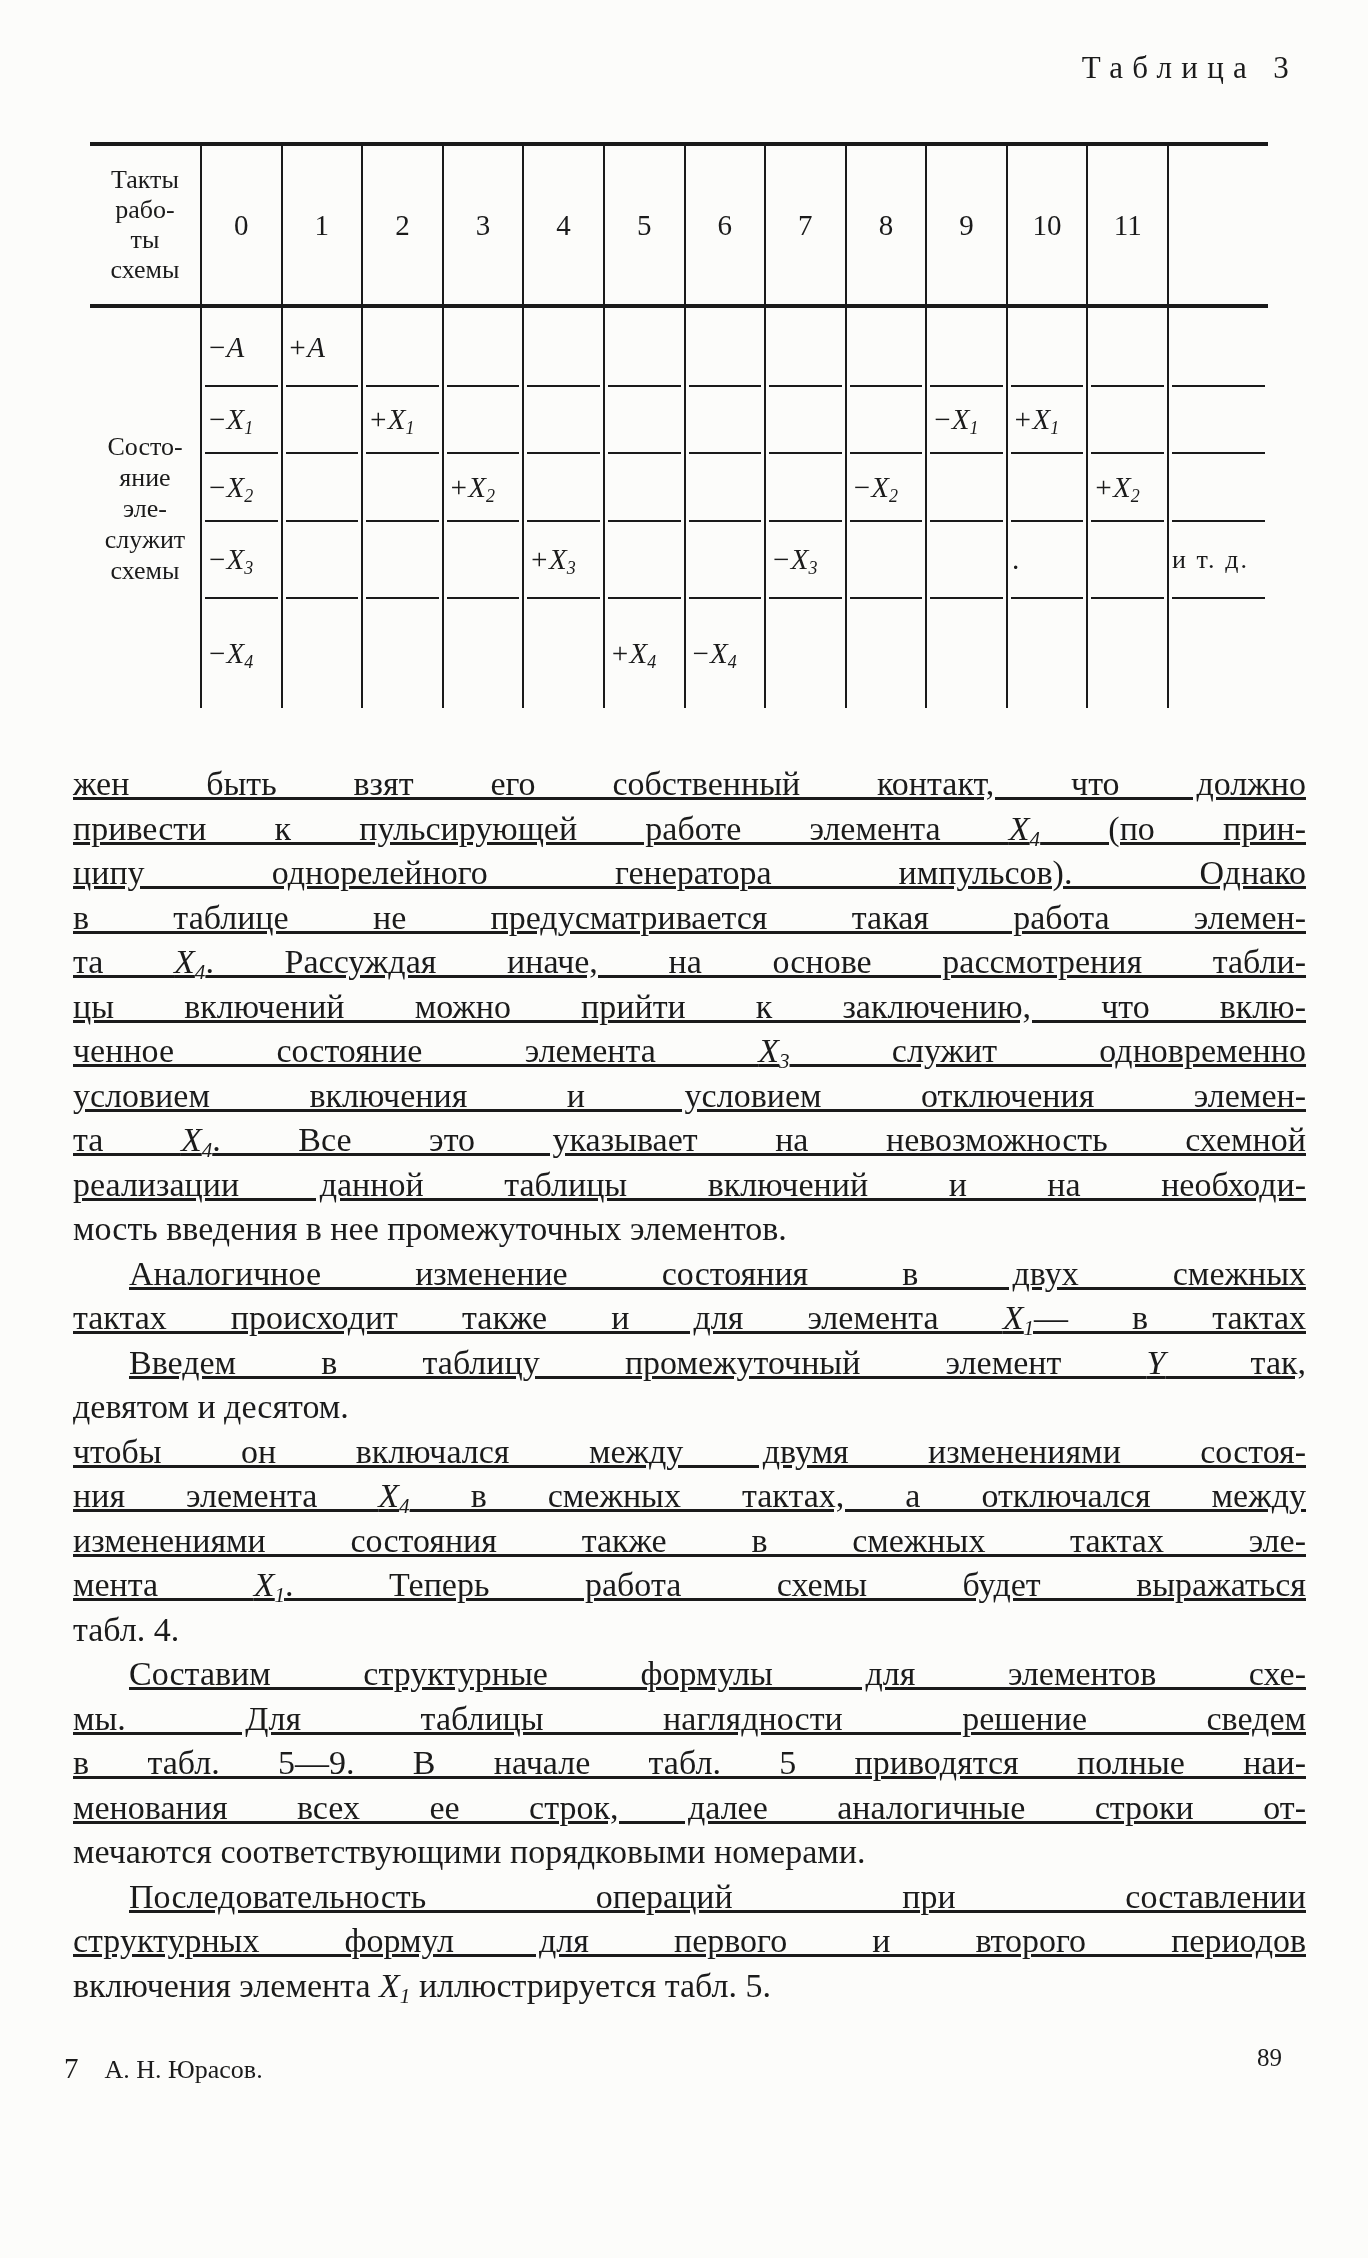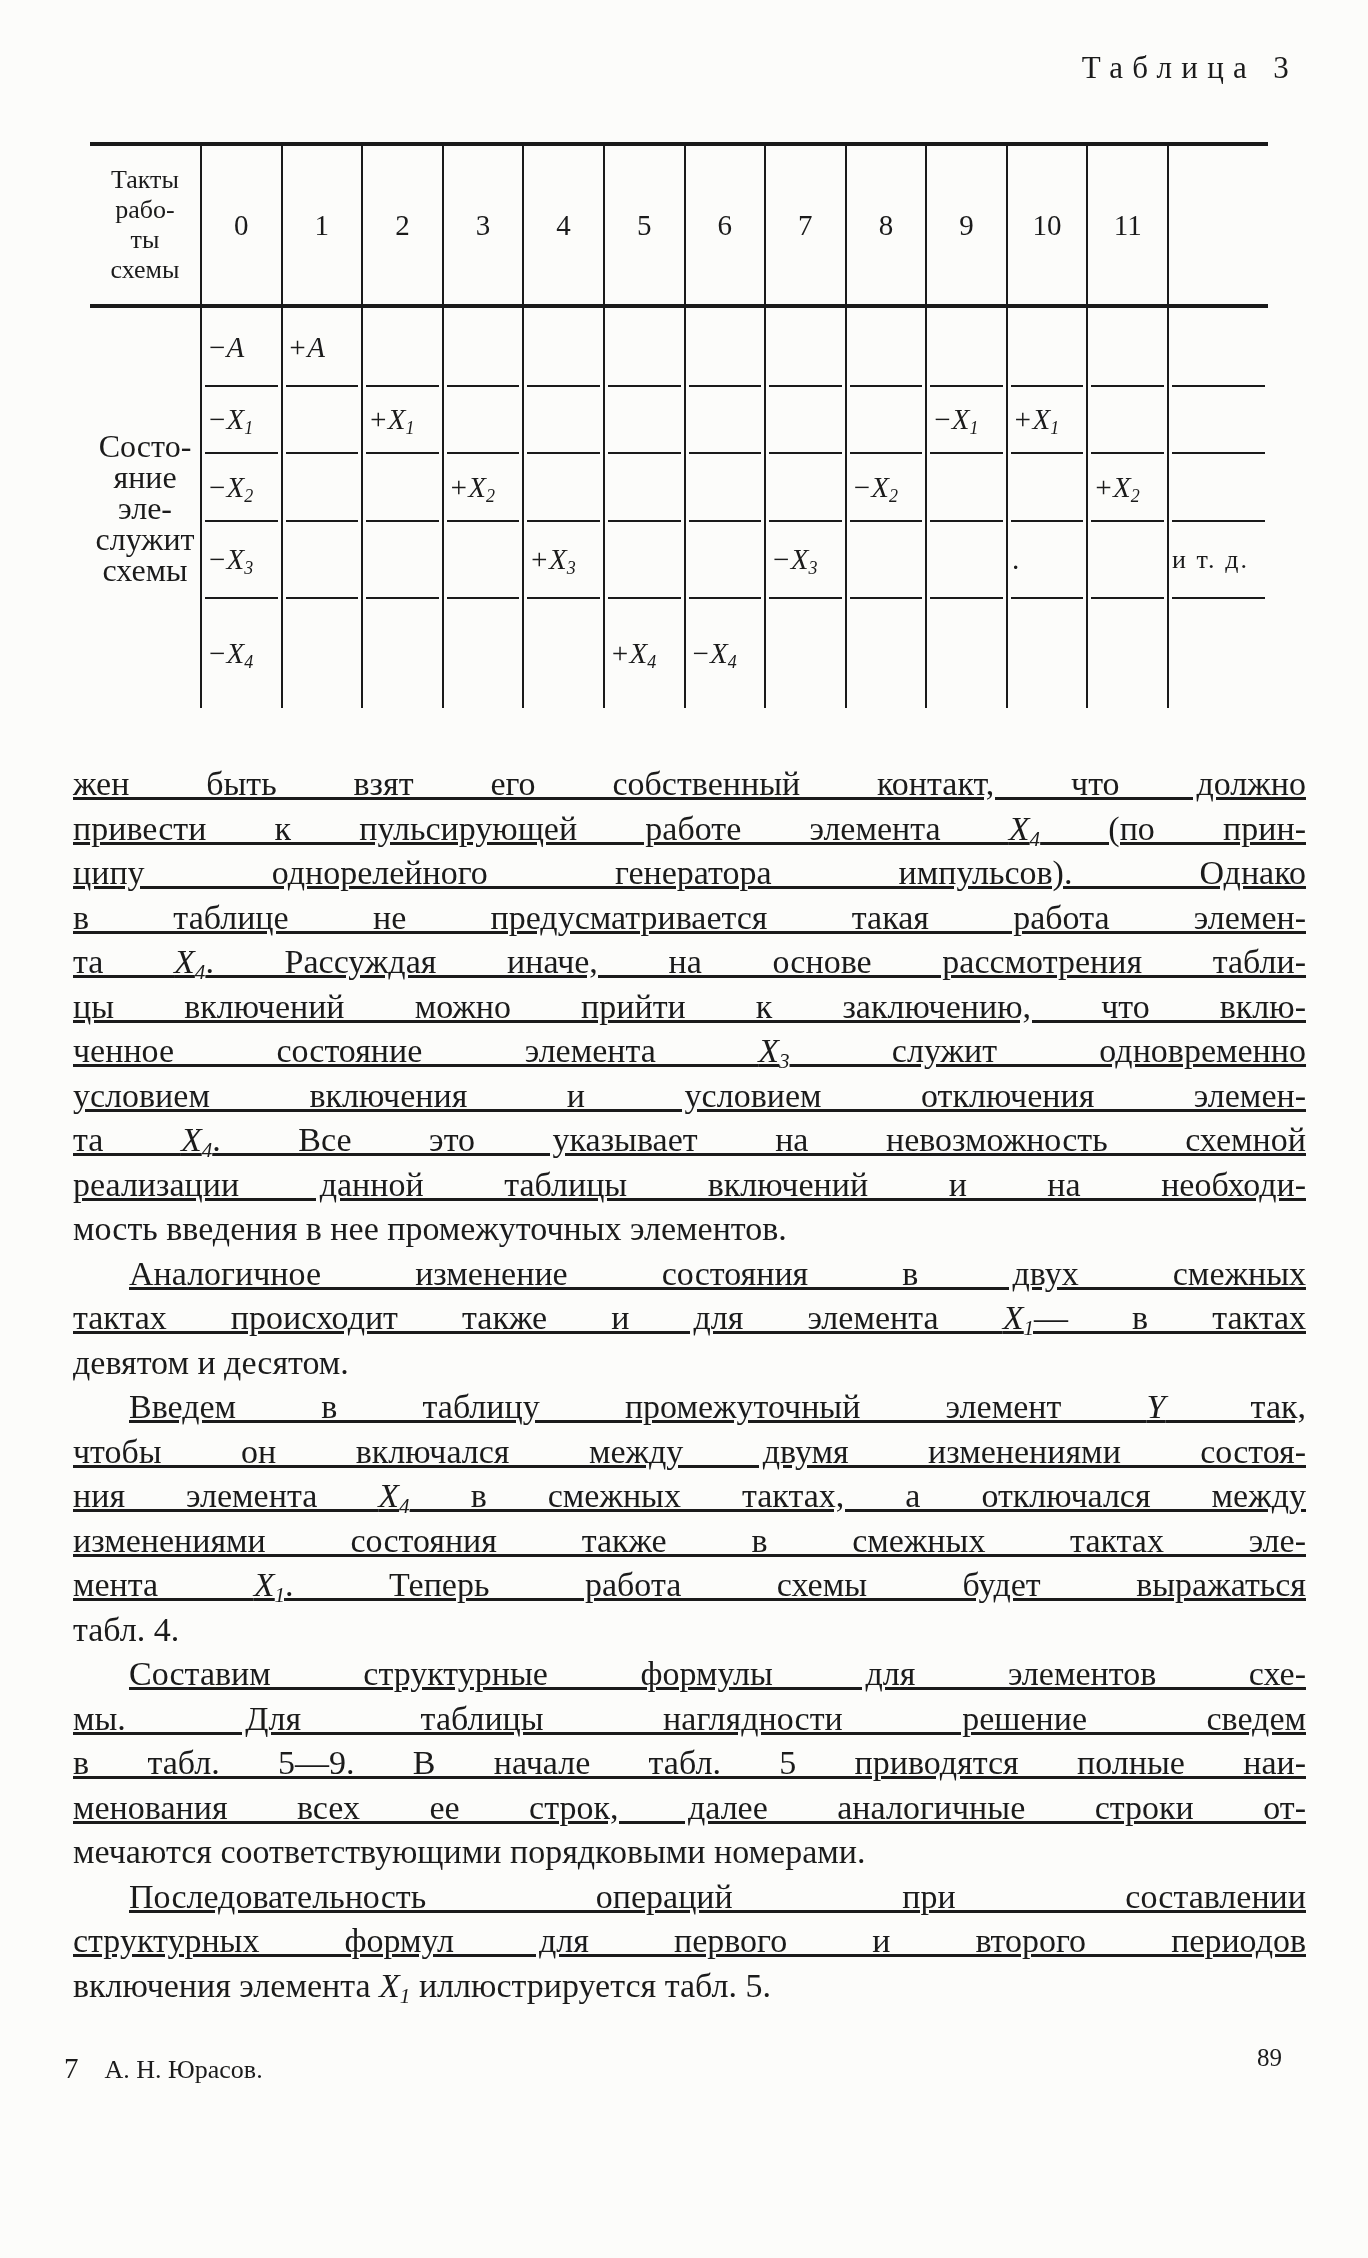--- a/index.html
+++ b/index.html
@@ -34,21 +34,21 @@
     font-size:29px;
   }
   .bodygrid{
     display:grid;
     grid-template-columns:110px repeat(12,1fr) 101px;
     grid-template-rows:78px 67px 68px 77px 110px;
   }
   .glabel{
     grid-column:1;grid-row:1 / span 5;
     display:flex;flex-direction:column;justify-content:center;align-items:center;
-    font-size:32px;line-height:31px;text-align:center;
+    font-size:26px;line-height:31px;text-align:center;
   }
   .tcell{
     border-left:2px solid #1a1a1a;
     position:relative;
     display:flex;align-items:center;
     padding-left:5px;
     font-size:29px;font-style:italic;
     white-space:nowrap;
   }
   .tcell.sep::after{
@@ -189,22 +189,22 @@
       <div class="tline just">в таблице не предусматривается такая работа элемен-</div>
       <div class="tline just">та <i>X<sub>4</sub></i>. Рассуждая иначе, на основе рассмотрения табли-</div>
       <div class="tline just">цы включений можно прийти к заключению, что вклю-</div>
       <div class="tline just">ченное состояние элемента <i>X<sub>3</sub></i> служит одновременно</div>
       <div class="tline just">условием включения и условием отключения элемен-</div>
       <div class="tline just">та <i>X<sub>4</sub></i>. Все это указывает на невозможность схемной</div>
       <div class="tline just">реализации данной таблицы включений и на необходи-</div>
       <div class="tline">мость введения в нее промежуточных элементов.</div>
       <div class="tline just indent">Аналогичное изменение состояния в двух смежных</div>
       <div class="tline just">тактах происходит также и для элемента <i>X<sub>1</sub></i>— в тактах</div>
+      <div class="tline just indent">Введем в таблицу промежуточный элемент <i>Y</i> так,</div>
       <div class="tline">девятом и десятом.</div>
-      <div class="tline just indent">Введем в таблицу промежуточный элемент <i>Y</i> так,</div>
       <div class="tline just">чтобы он включался между двумя изменениями состоя-</div>
       <div class="tline just">ния элемента <i>X<sub>4</sub></i> в смежных тактах, а отключался между</div>
       <div class="tline just">изменениями состояния также в смежных тактах эле-</div>
       <div class="tline just">мента <i>X<sub>1</sub></i>. Теперь работа схемы будет выражаться</div>
       <div class="tline">табл. 4.</div>
       <div class="tline just indent">Составим структурные формулы для элементов схе-</div>
       <div class="tline just">мы. Для таблицы наглядности решение сведем</div>
       <div class="tline just">в табл. 5—9. В начале табл. 5 приводятся полные наи-</div>
       <div class="tline just">менования всех ее строк, далее аналогичные строки от-</div>
       <div class="tline">мечаются соответствующими порядковыми номерами.</div>

